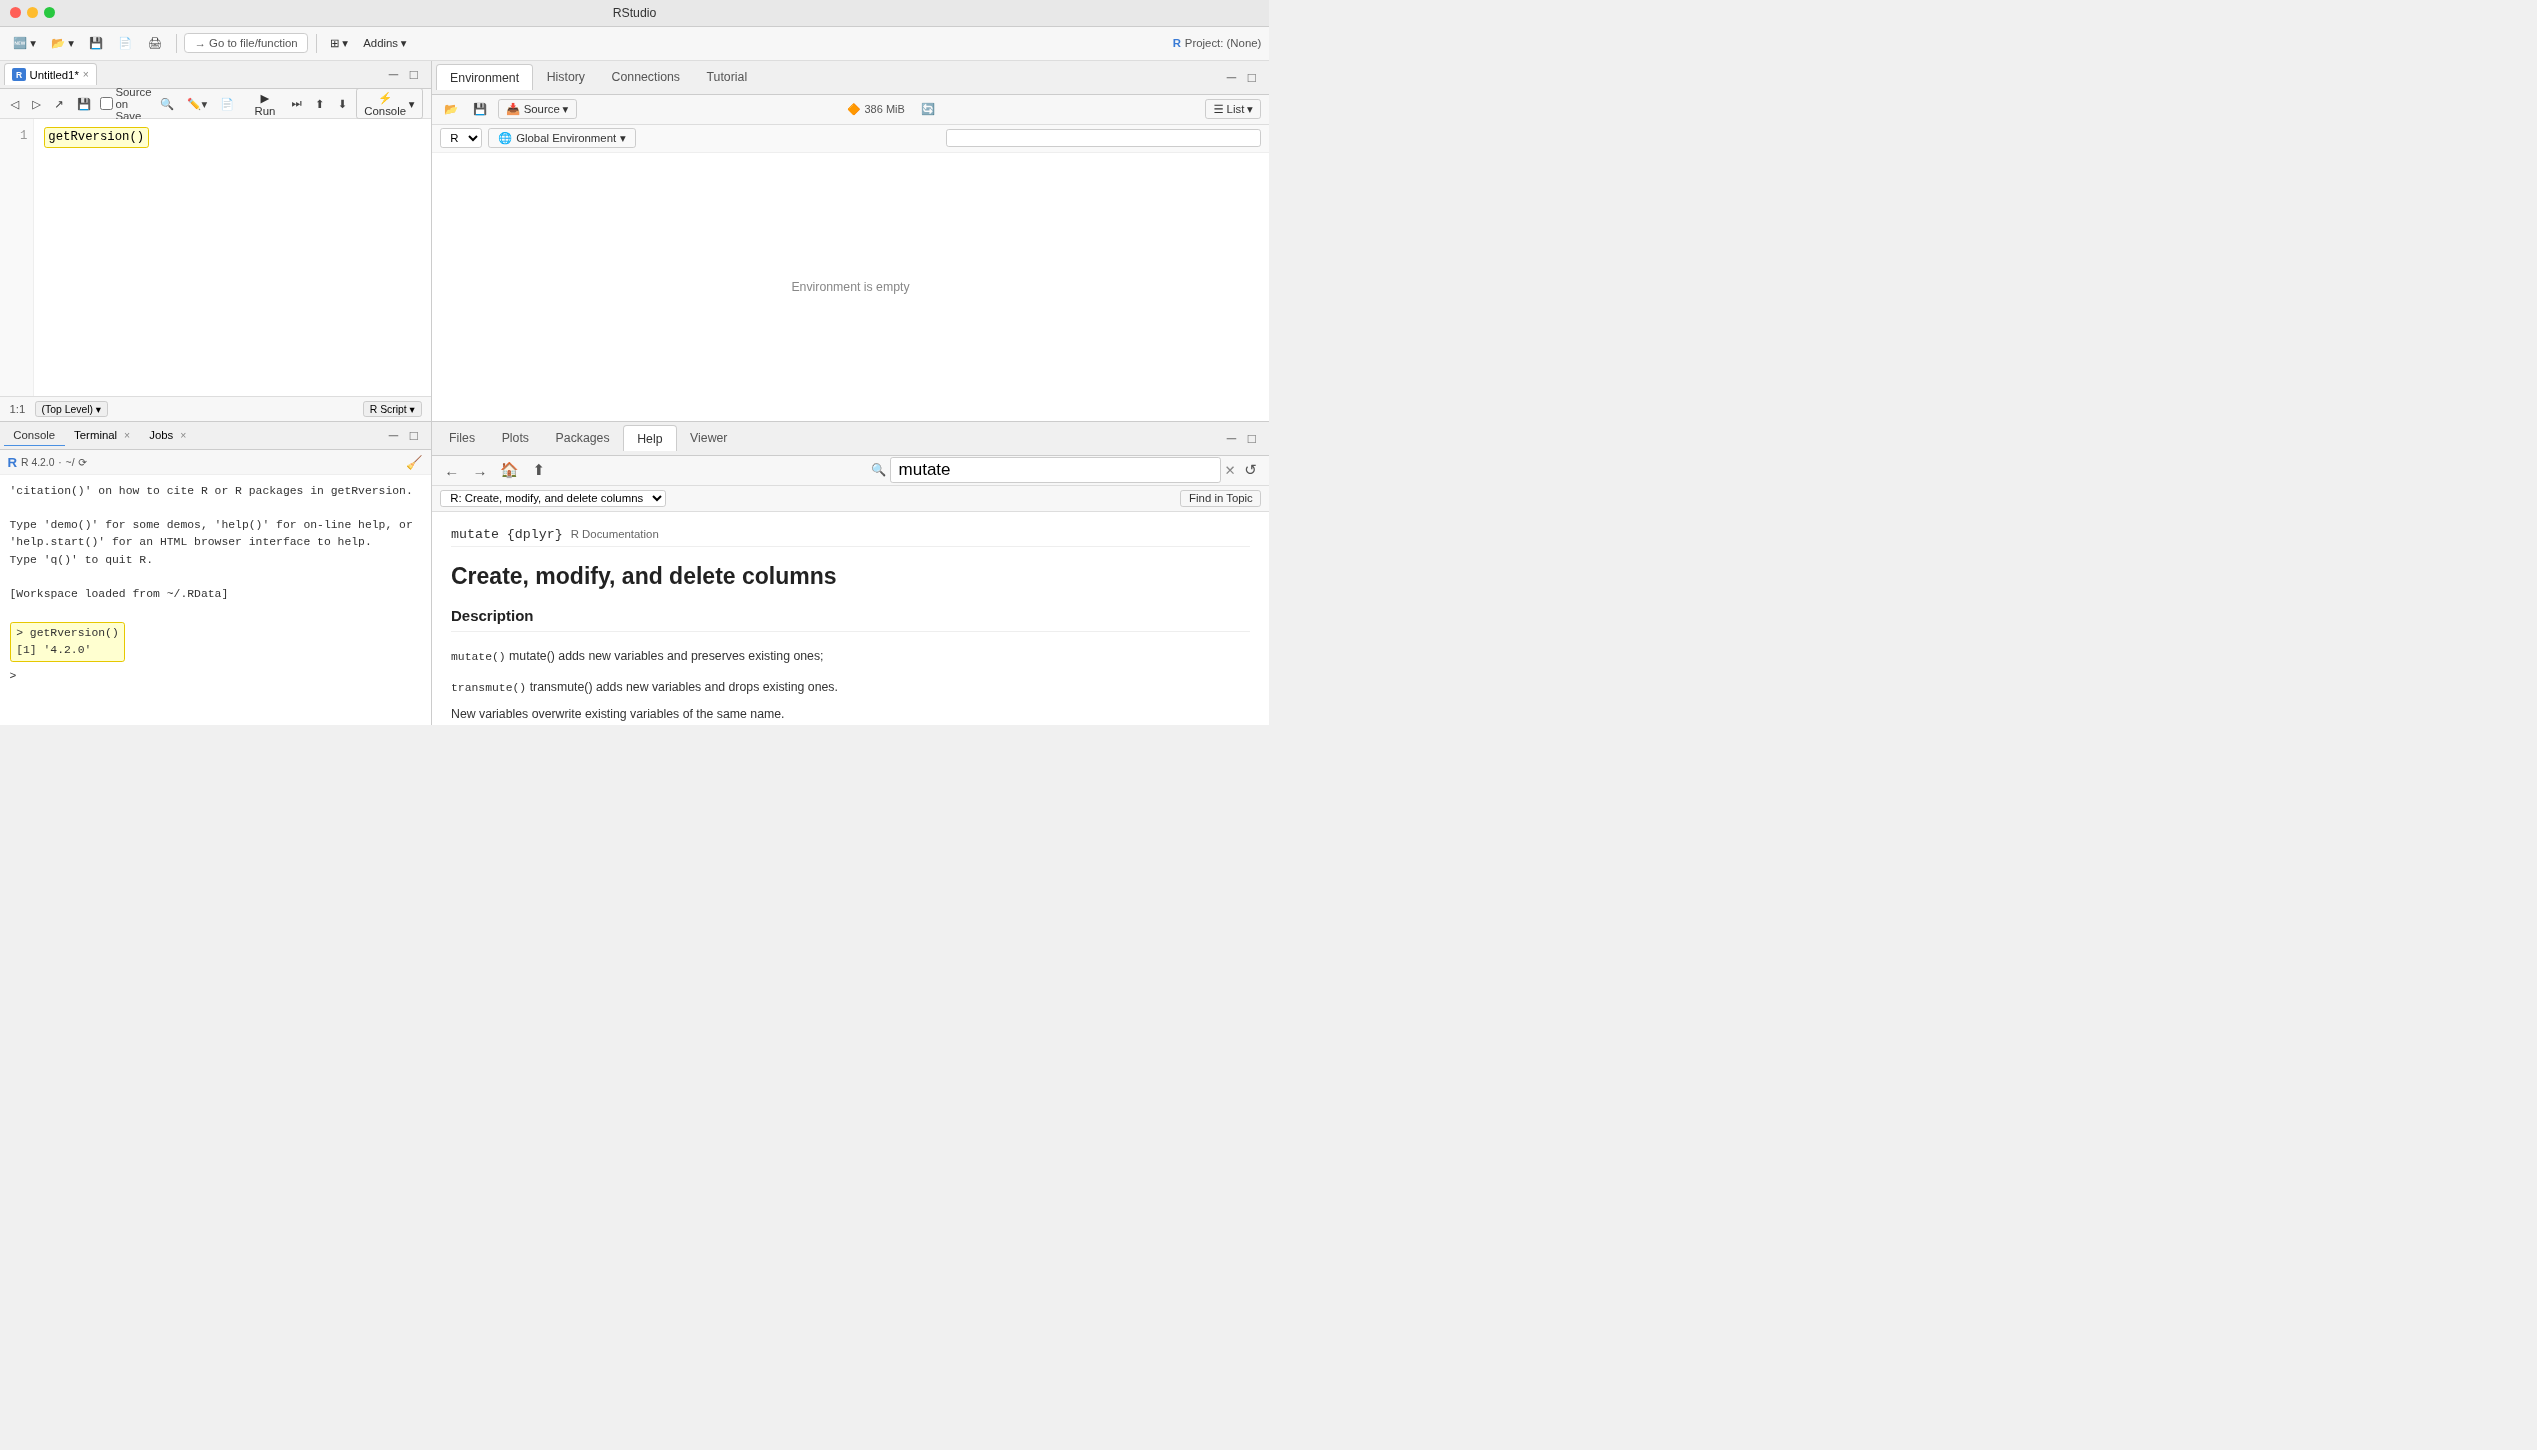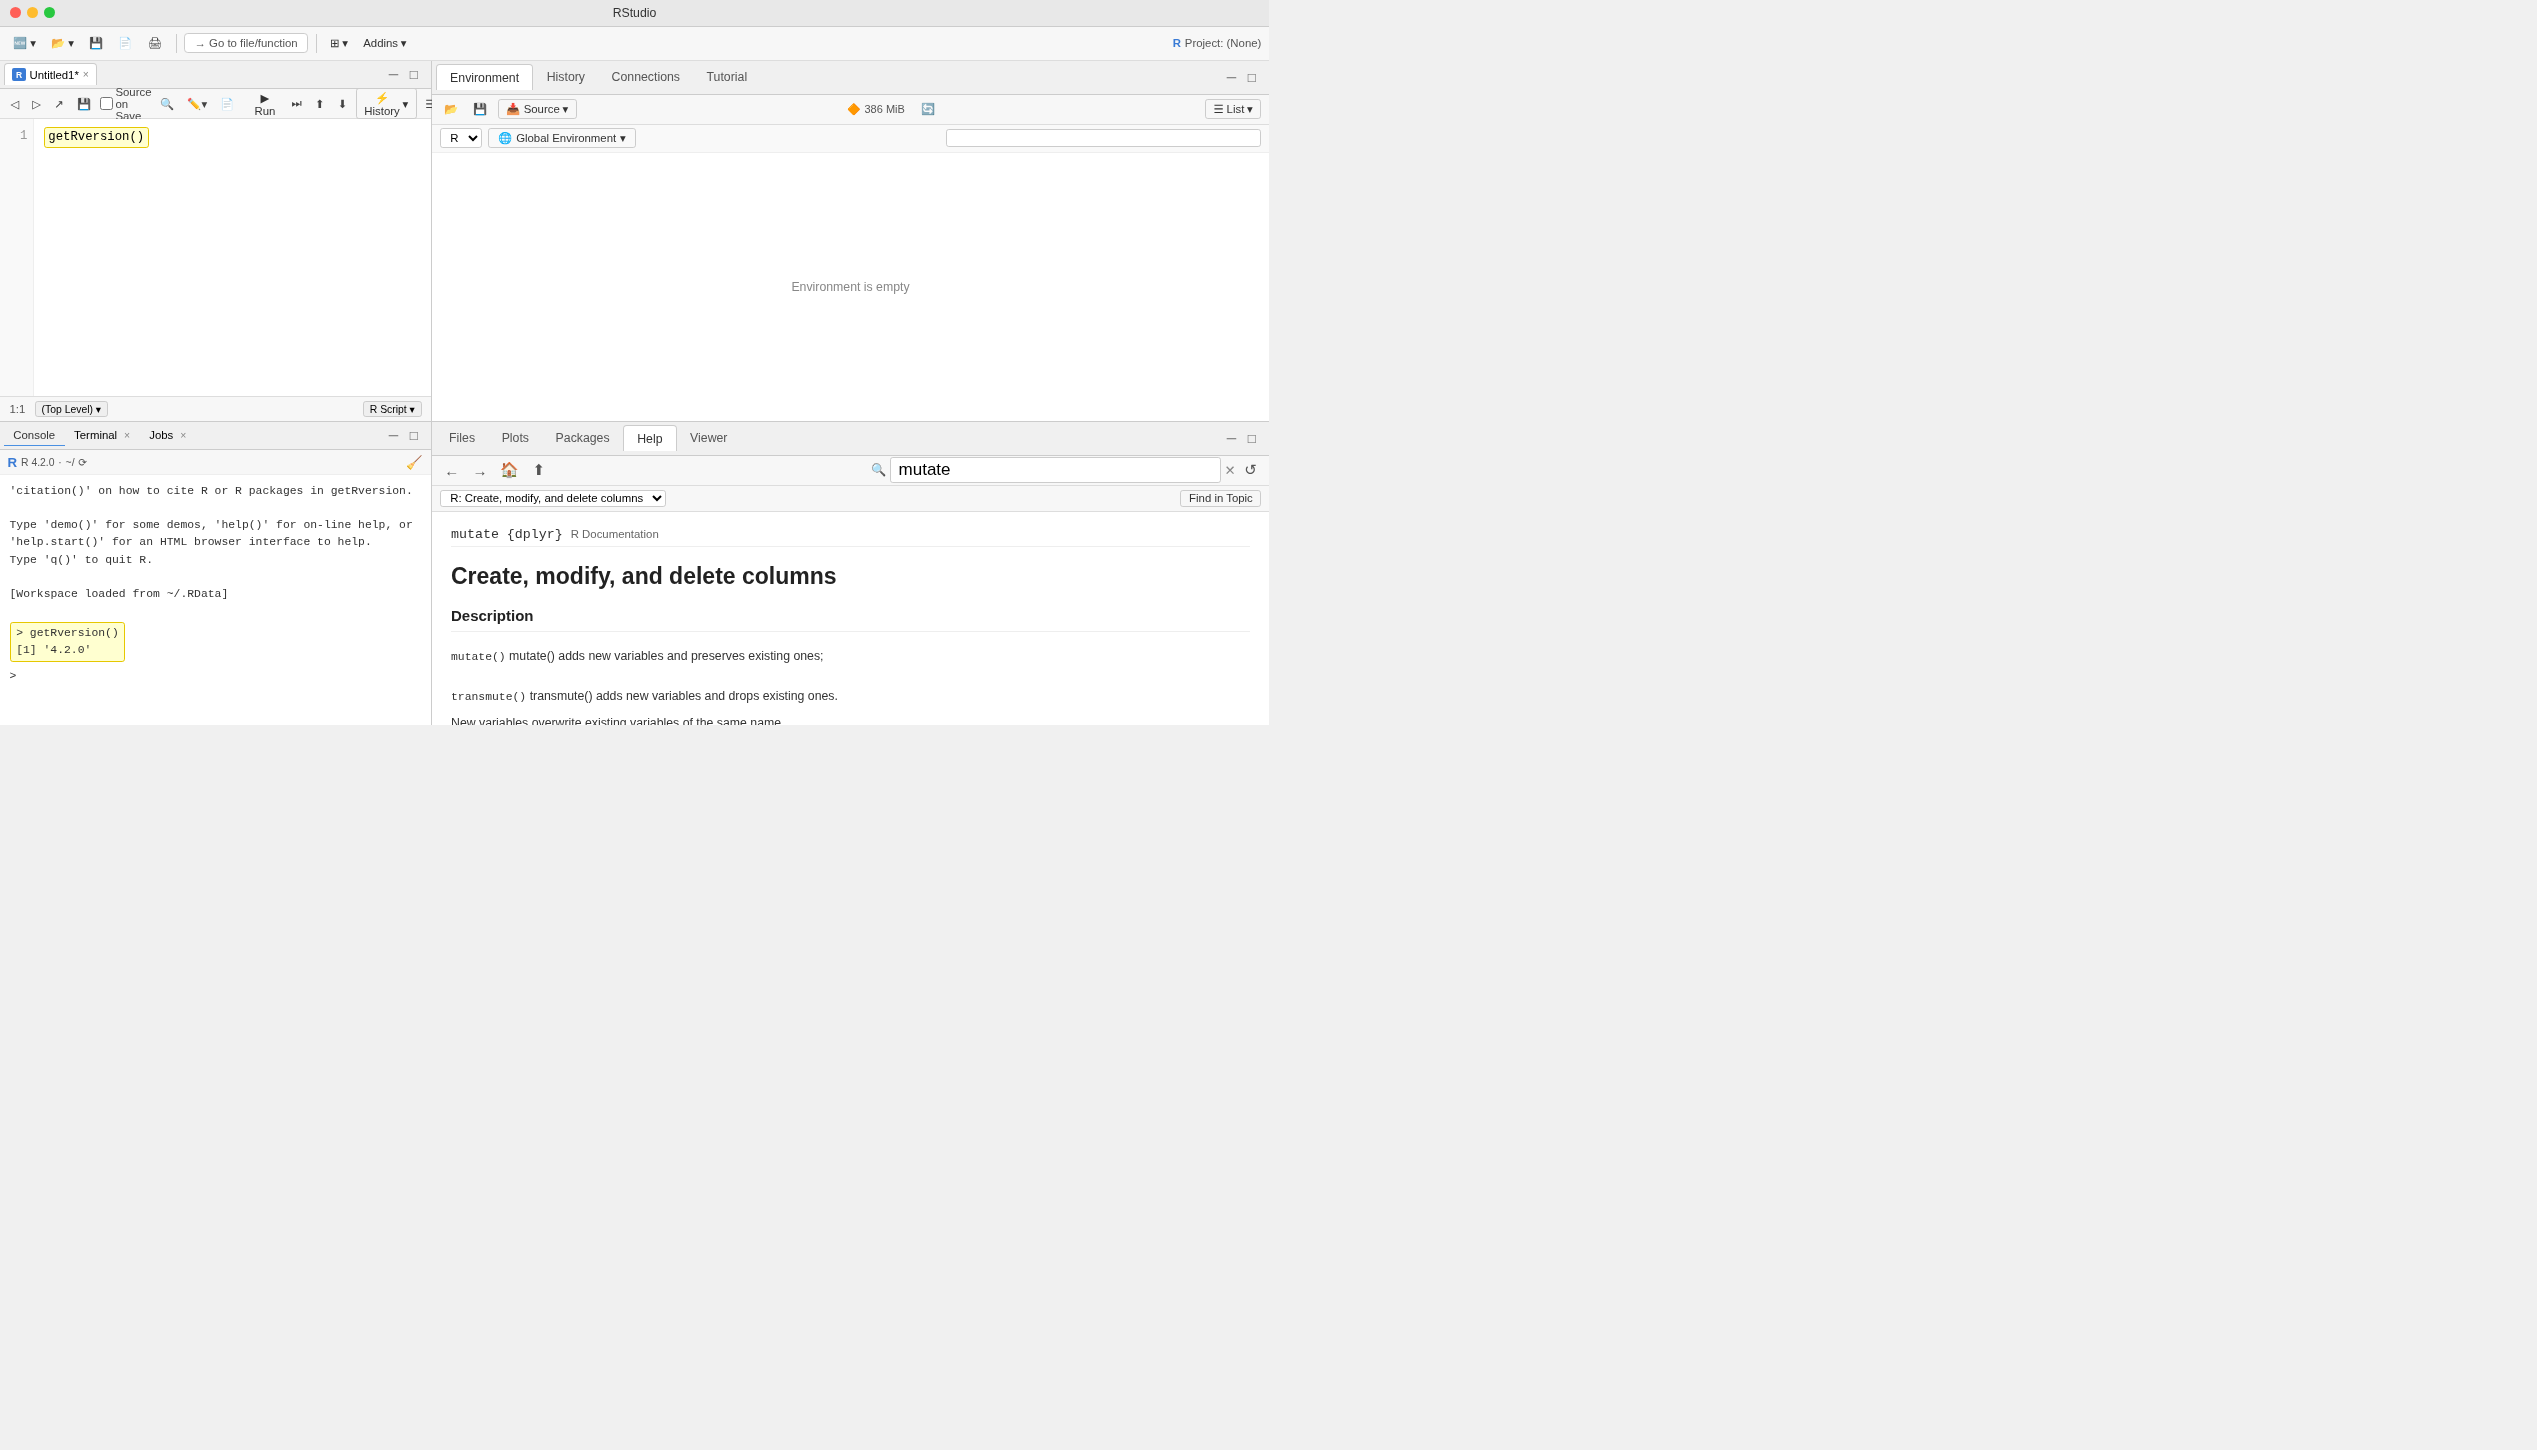--- a/index.html
+++ b/index.html
@@ -651,21 +651,21 @@
         <button class="editor-toolbar-btn">✏️▾</button>
         <button class="editor-toolbar-btn">📄</button>
         <div class="spacer"></div>
         <button class="run-btn">
           <span>▶  Run</span>
         </button>
         <button class="editor-toolbar-btn">⏭</button>
         <button class="editor-toolbar-btn">⬆</button>
         <button class="editor-toolbar-btn">⬇</button>
         <button class="source-btn">
-          <span>⚡ History</span>
+          <span>⚡ Console</span>
           <span>▾</span>
         </button>
         <button class="editor-toolbar-btn">☰</button>
       </div>
 
       <div class="code-editor">
         <div class="line-numbers">
           <div>1</div>
         </div>
         <div class="code-content">
@@ -855,21 +855,21 @@
         </div>
         <hr class="help-divider">
         <div class="help-main-title">Create, modify, and delete columns</div>
         <div class="help-section-title">Description</div>
         <hr class="help-divider">
         <div class="help-body">
           <p>
             <code>mutate()</code>
             <span>mutate() adds new variables and preserves existing ones;</span>
           </p>
-          <p style="margin-top:20px;">
+          <p style="margin-top:11px;">
             <code>transmute()</code>
             <span>transmute() adds new variables and drops existing ones.</span>
           </p>
           <p style="margin-top:7.6px;">
             <span>New variables overwrite existing variables of the same name.</span>
           </p>
 
         </div>
       </div>
     </div>

